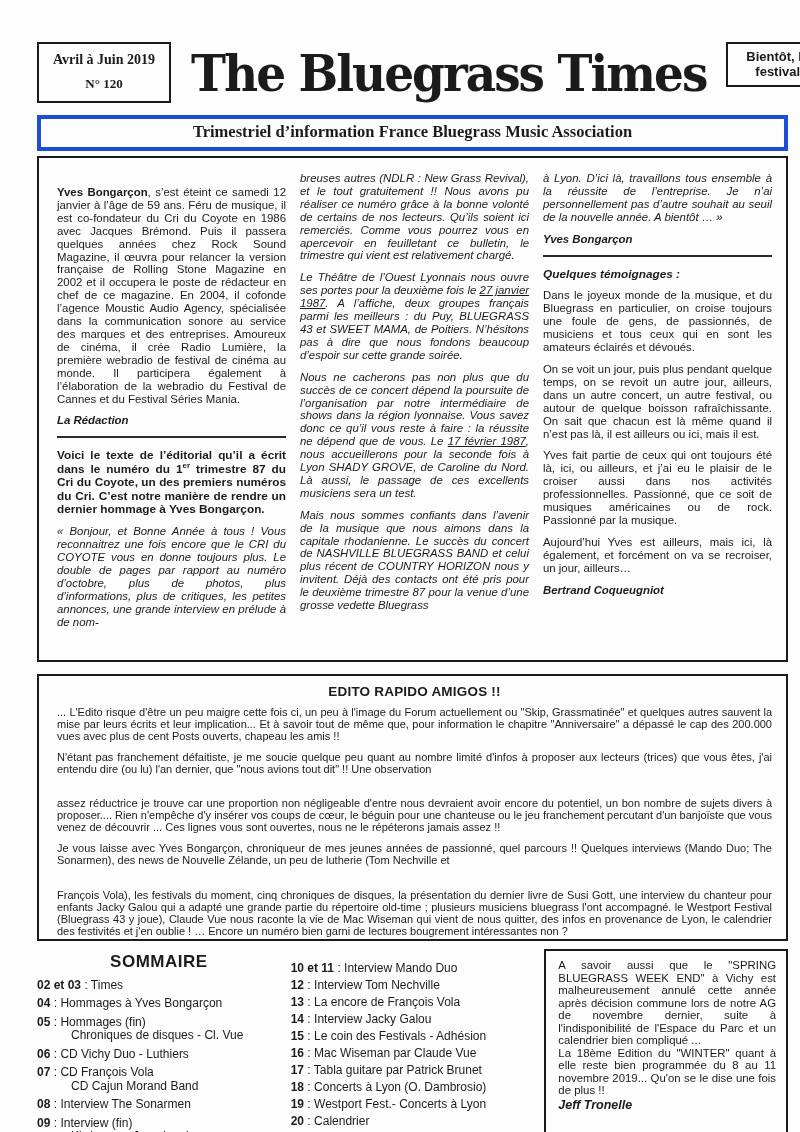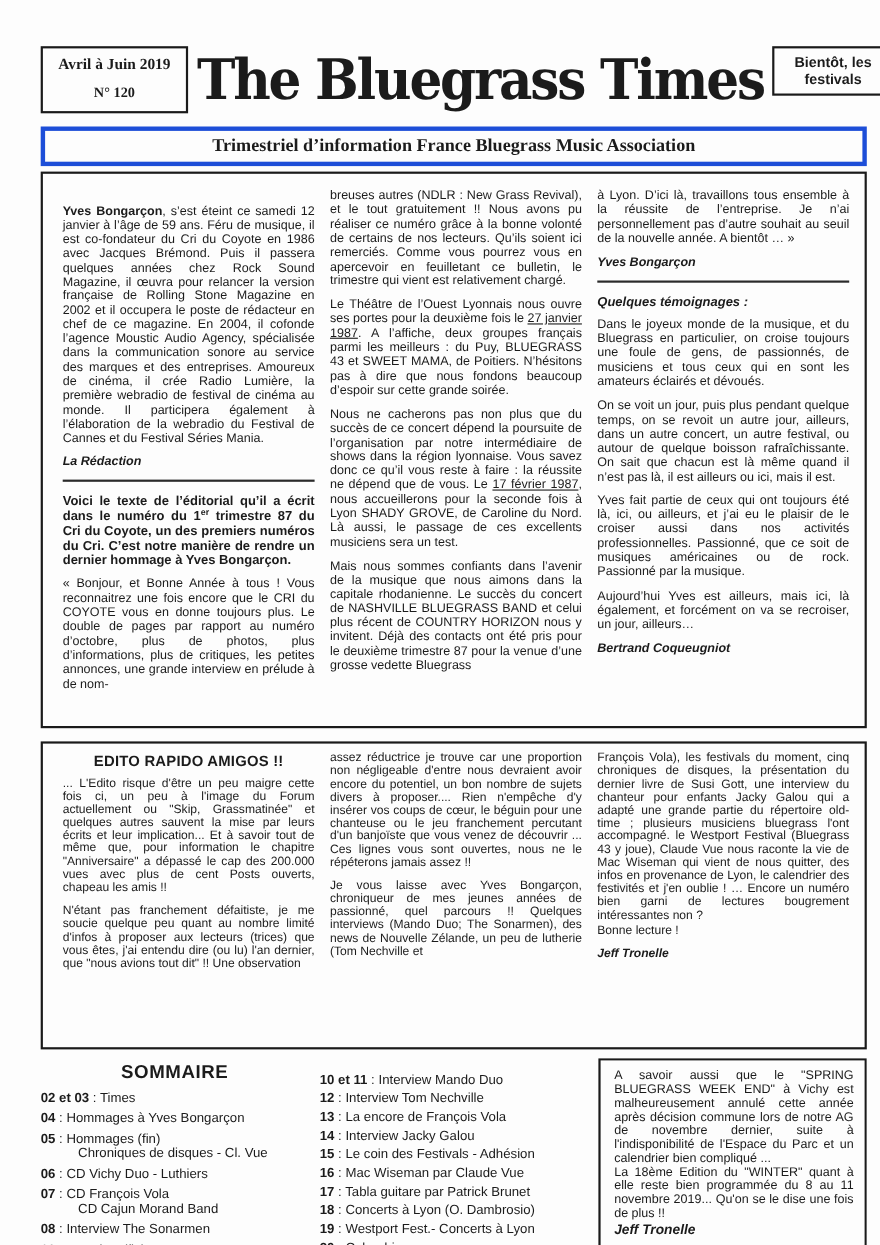--- a/index.html
+++ b/index.html
@@ -5,21 +5,21 @@
   html,body{margin:0;padding:0;}
   body{
     width:800px;height:1132px;overflow:hidden;
     background:#fdfdfd;color:#1b1b1b;
     font-family:"Liberation Sans",sans-serif;
     -webkit-font-smoothing:antialiased;
   }
   .page{padding:40px 12px 0 37px;}
 
   
-  .masthead{display:flex;align-items:flex-start;gap:8px;height:68px;}
+  .masthead{display:flex;align-items:flex-start;gap:20px;height:68px;}
   .issue-box{
     border:2px solid #1a1a1a;width:126px;flex:0 0 auto;
     text-align:center;padding:8px 2px 9px;margin-top:2px;
     font-family:"Liberation Serif",serif;font-weight:bold;
   }
   .issue-box .l1{font-size:14px;}
   .issue-box .l2{font-size:13px;margin-top:8px;}
   .nl-title{
     flex:1 1 auto;margin:0;text-align:center;
     font-family:"DejaVu Serif",serif;font-weight:700;
@@ -33,28 +33,28 @@
   }
   .subtitle-bar{
     border:4px solid #1d4ed8;margin-top:7px;
     text-align:center;font-family:"Liberation Serif",serif;
     font-weight:bold;font-size:16.5px;padding:3px 0 5px;
   }
 
   
   .box{border:2px solid #1a1a1a;overflow:hidden;}
   .main-box{margin-top:5px;height:488px;padding:14px 14px 0 18px;display:flex;gap:14px;}
-  .edito-box{margin-top:12px;height:252px;padding:8px 14px 16px 18px;display:flex;gap:14px;}
+  .edito-box{margin-top:12px;height:252px;padding:8px 14px 3px 18px;display:flex;gap:14px;flex-direction:column;}
   .col{flex:1 1 0;min-width:0;}
 
   
   .main-box .col{font-size:11.4px;line-height:12.9px;}
   .main-box p{margin:0 0 9px;text-align:justify;}
   .col-pad{padding-top:14px;}
-  .italic{}
+  .italic{font-style:italic;}
   .sig{font-weight:bold;font-style:italic;text-align:right;padding-right:6px;}
   .col-rule{border:none;border-top:2px solid #2a2a2a;margin:8px 0 11px;}
   .bold-p{font-weight:bold;font-size:11.8px;line-height:13.4px;}
   .h-italic{font-weight:bold;font-style:italic;font-size:11.8px;margin:0 0 11px;}
   u{text-underline-offset:1px;}
   sup{font-size:8px;line-height:0;}
 
   .edito-box{font-size:11px;line-height:11.9px;}
   .edito-box p{margin:0 0 9px;text-align:justify;}
   .edito-head{font-weight:bold;font-size:13.5px;text-align:center;margin:2px 0 9px;letter-spacing:.2px;}

